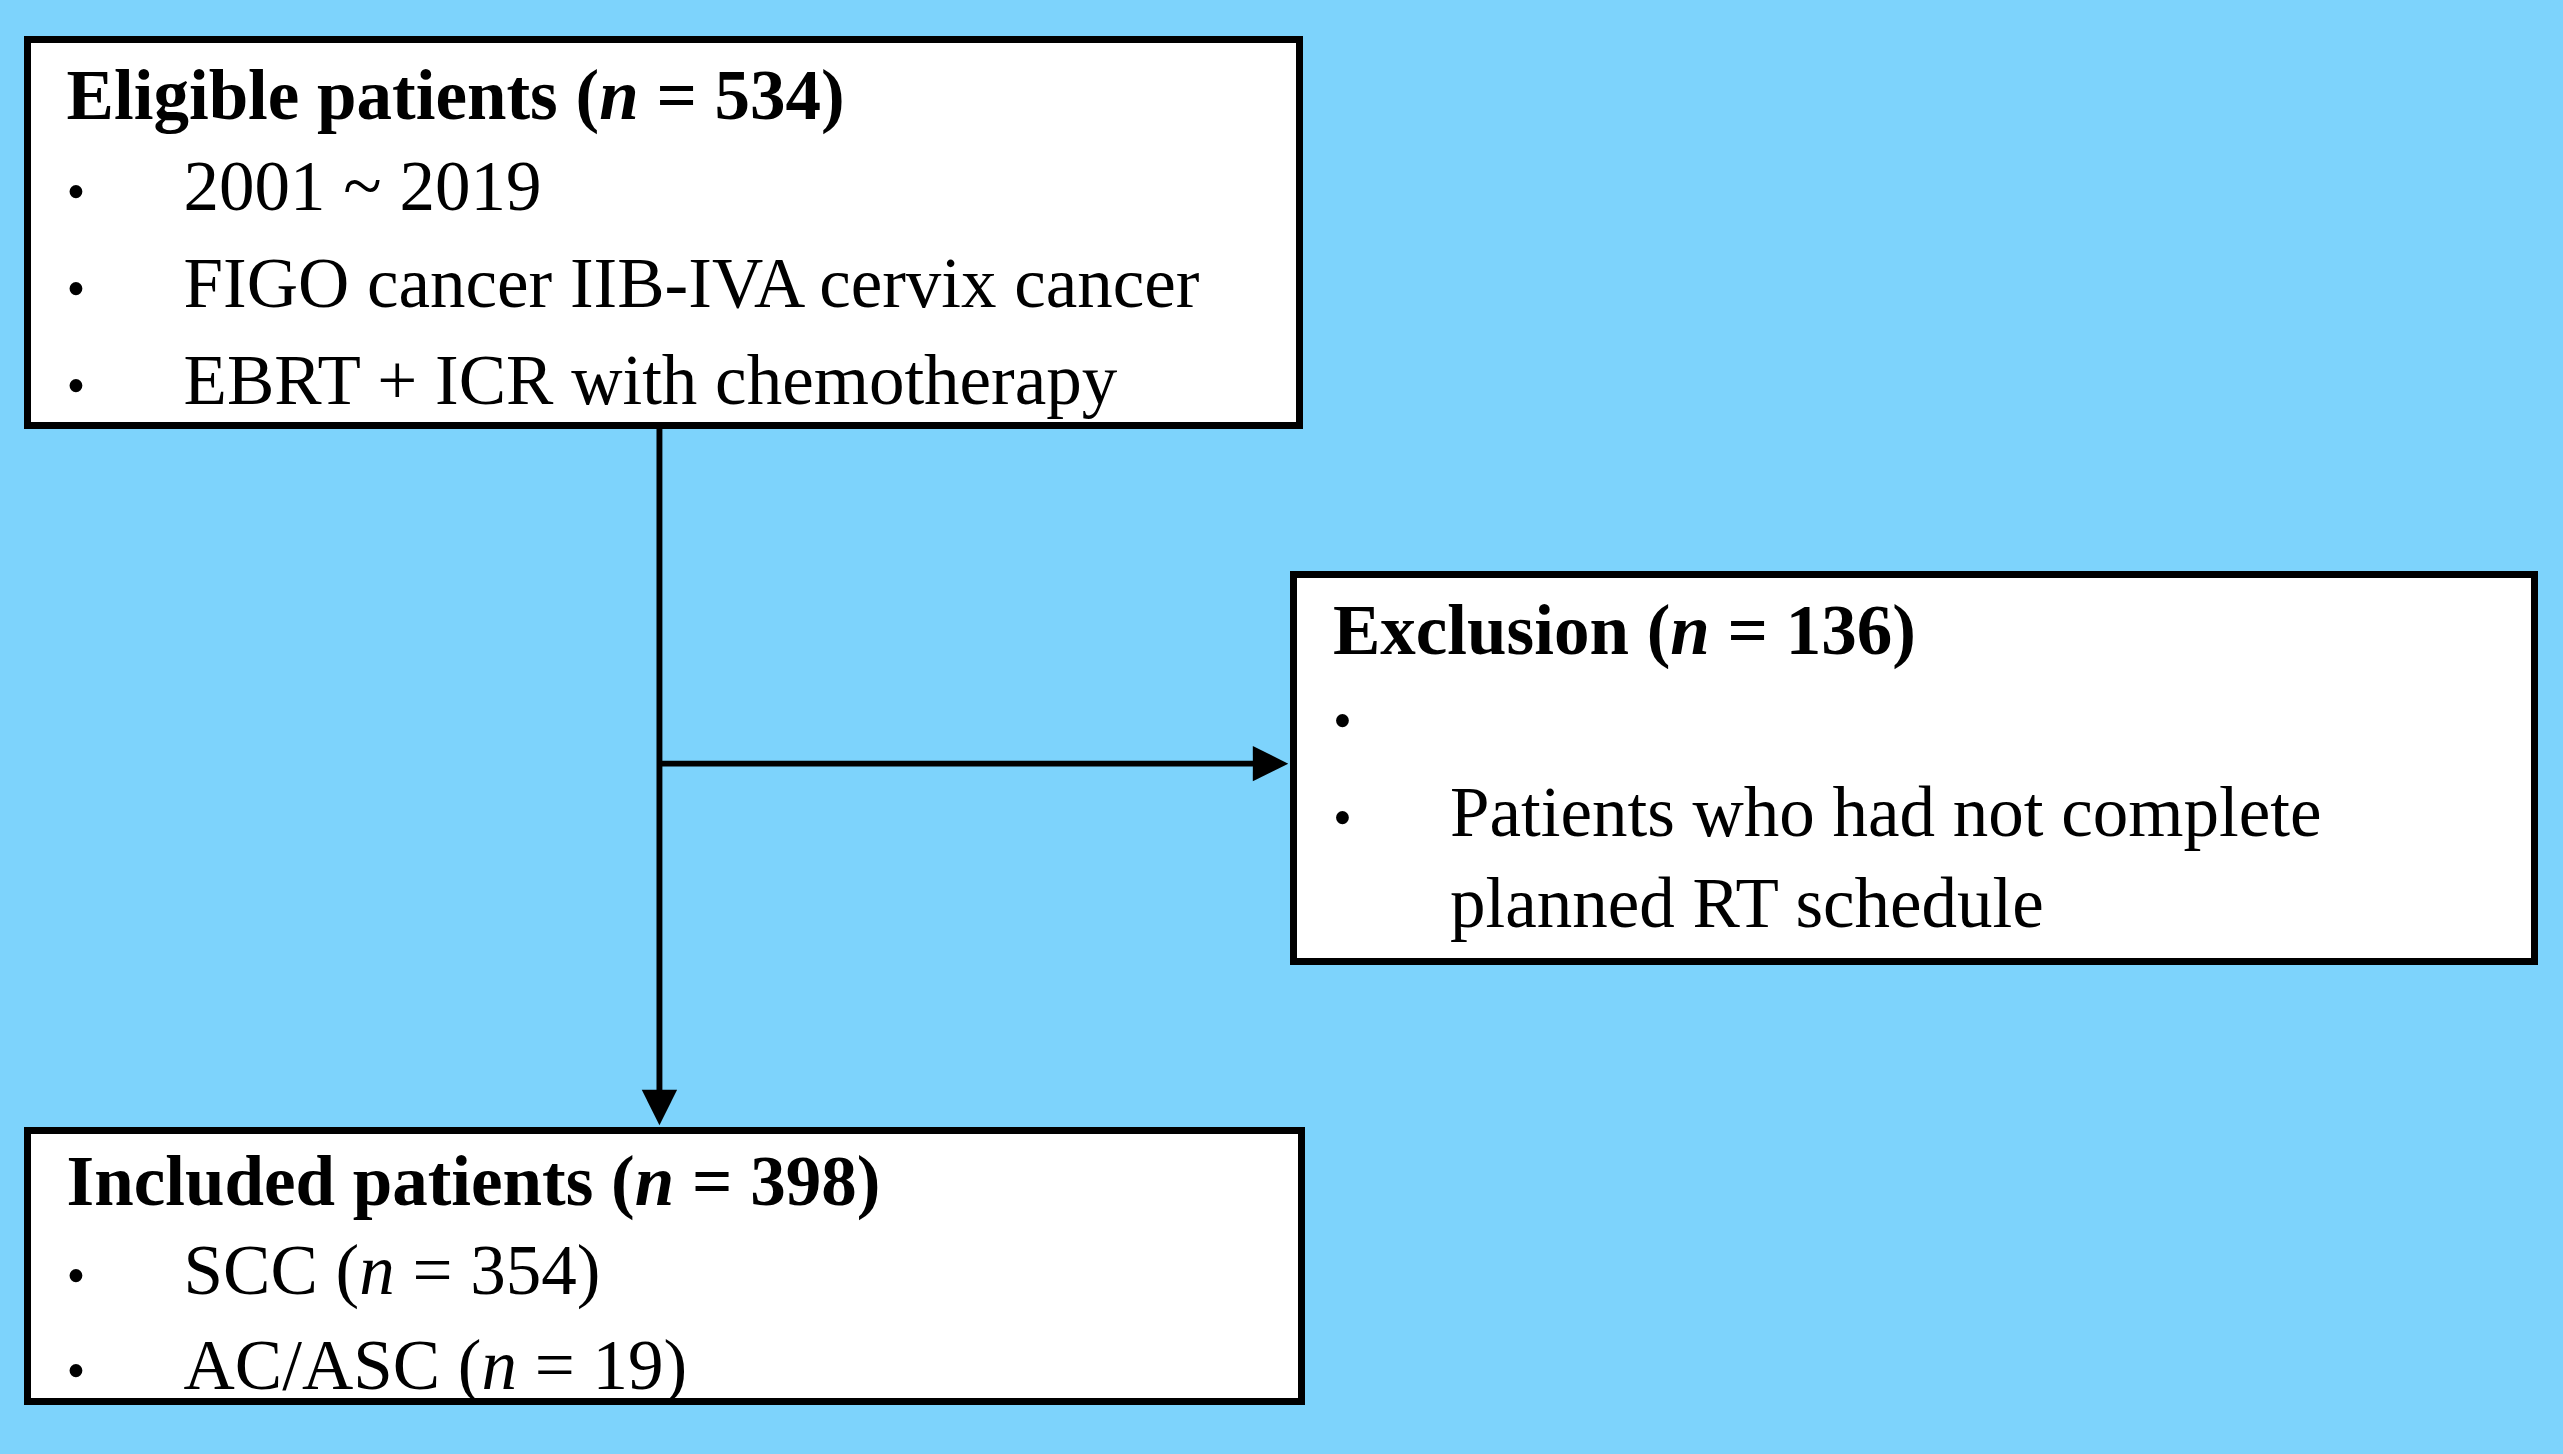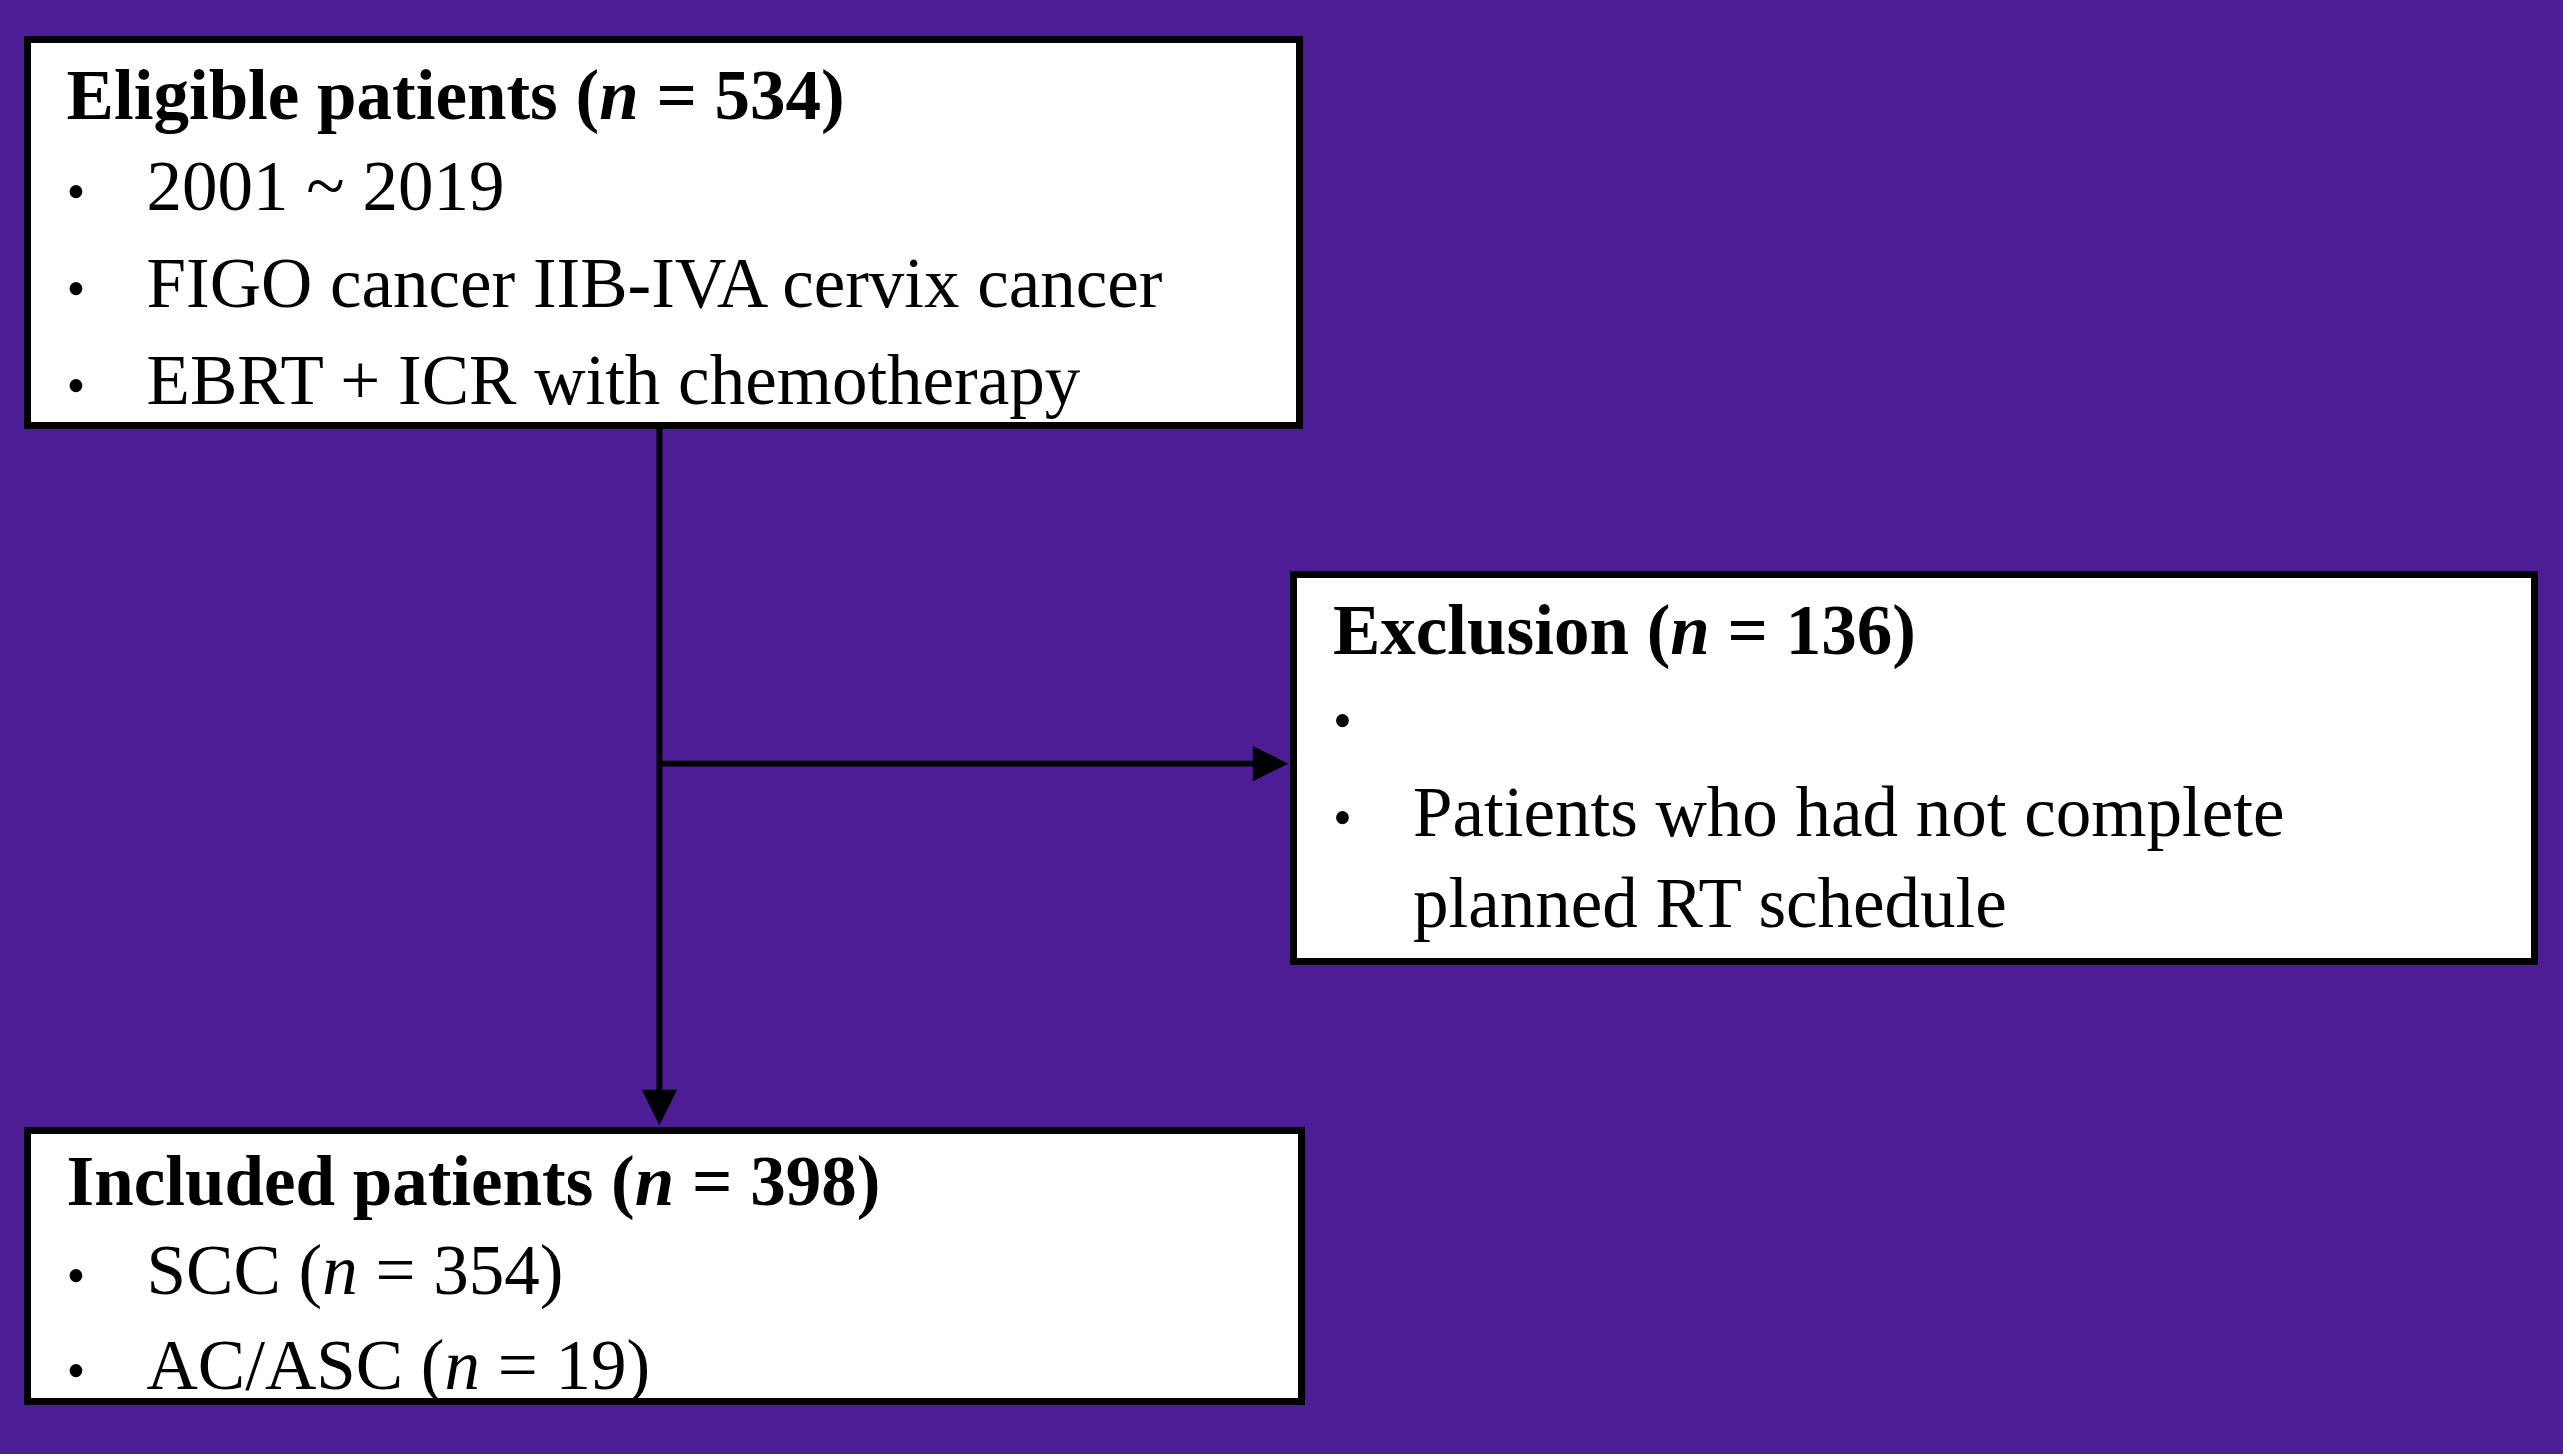--- a/index.html
+++ b/index.html
@@ -4,21 +4,21 @@
 <style>
   html, body {
     margin: 0;
     padding: 0;
     background: #ffffff;
   }
   #canvas {
     position: relative;
     width: 2563px;
     height: 1454px;
-    background: #4c1d95;
+    background: #7dd3fc;
     font-family: "Liberation Serif", "DejaVu Serif", serif;
     color: #000000;
     overflow: hidden;
   }
   .box {
     position: absolute;
     background: #ffffff;
     border: 7.6px solid #000000;
     box-sizing: border-box;
     padding: 6.7px 17px 0 36px;
@@ -50,21 +50,21 @@
     display: flex;
     align-items: baseline;
     font-size: 71px;
     line-height: 91px;
   }
   .bullet-marker {
     flex: 0 0 80px;
     width: 80px;
     font-size: 54px;
   }
-  .bullet-text { flex: 1 1 auto; }
+  .bullet-text { flex: 1 1 auto; margin-left: 37px; }
   #connectors {
     position: absolute;
     left: 0; top: 0;
     pointer-events: none;
   }
 </style>
 </head>
 <body>
 
 <div id="canvas">

